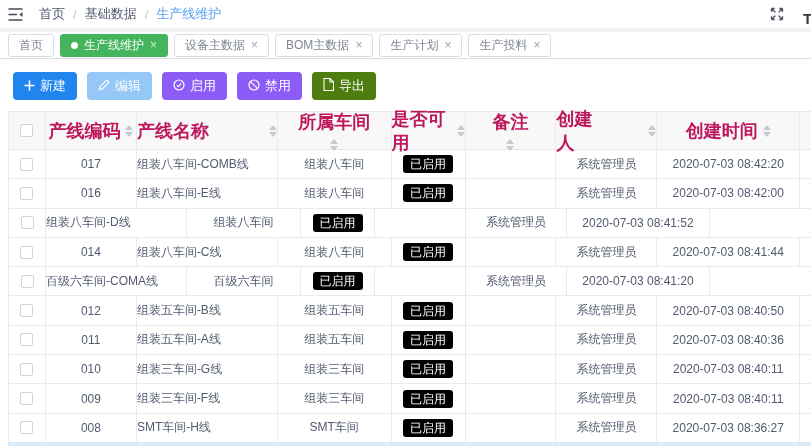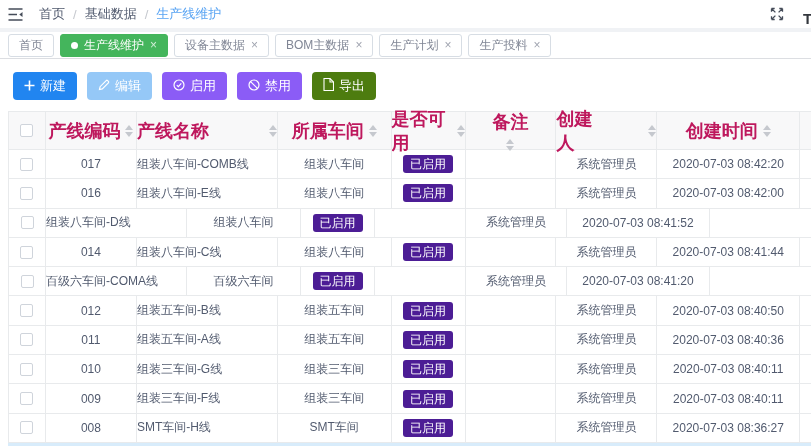--- a/index.html
+++ b/index.html
@@ -44,28 +44,28 @@
   
   .table-wrap { margin:11px 0 0 8px; width:960px; border-left:1px solid #e8eaec; border-top:1px solid #e8eaec; }
   .tr { display:flex; }
   .th, .td { display:flex; align-items:center; justify-content:center;
     border-right:1px solid #e8eaec; border-bottom:1px solid #e8eaec; }
   .th { height:38px; background:#f8f8f9; font-size:18px; font-weight:bold; color:#be185d; gap:5px; }
   .td { height:29.3px; font-size:12px; color:#515a6e; }
   .col-check { width:37px; }
   .col-code { width:91px; }
   .col-name { width:141px;justify-content:space-between; }
-  .col-workshop { width:114px; }
+  .col-workshop { width:114px;flex-direction:column; }
   .col-status { width:74px; }
   .col-remark { width:91px;flex-direction:column; }
   .col-creator { width:101px;gap:40px; }
   .col-time { width:143px; }
   .col-extra { width:168px; }
   .cb { width:13px; height:13px; background:#fff; border:1px solid #cfd4db; border-radius:2px; cursor:pointer; }
-  .badge { background:#4c1d95; color:#fff; font-size:12px; line-height:1; padding:3px 7px;
+  .badge { background:#000000; color:#fff; font-size:12px; line-height:1; padding:3px 7px;
     border-radius:3px; white-space:nowrap; }
   .sort { display:inline-flex; flex-direction:column; gap:2px; cursor:pointer; }
   .sort i { display:block; width:0; height:0; border-left:4px solid transparent; border-right:4px solid transparent; }
   .sort .up { border-bottom:5px solid #c5c8ce; }
   .sort .down { border-top:5px solid #c5c8ce; }
   .next-row-hint { height:3px; width:960px; margin-left:8px; background:#d8ecfb; }
 </style>
 </head>
 <body>
 

